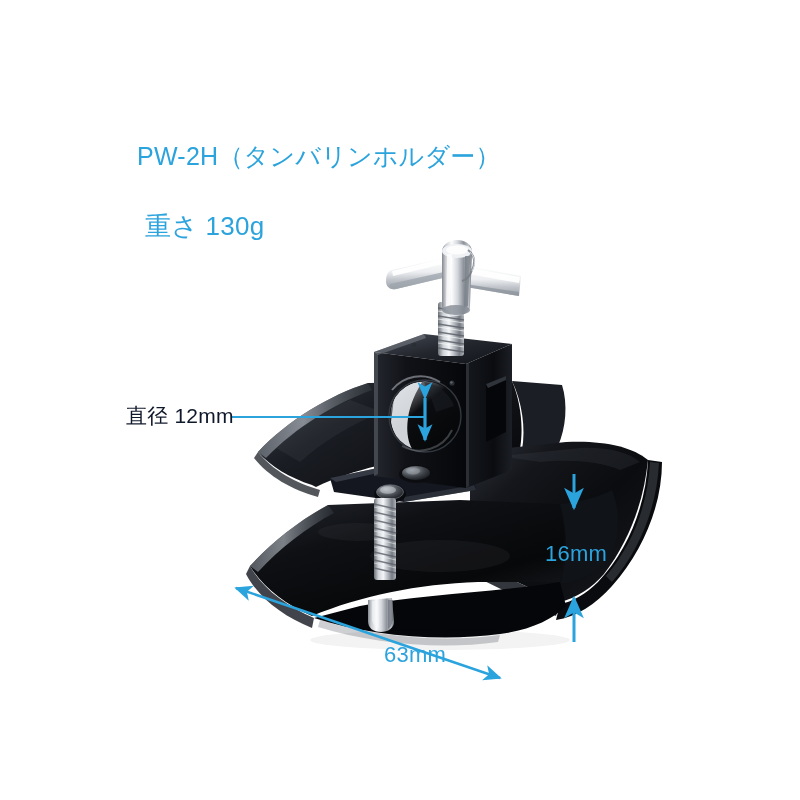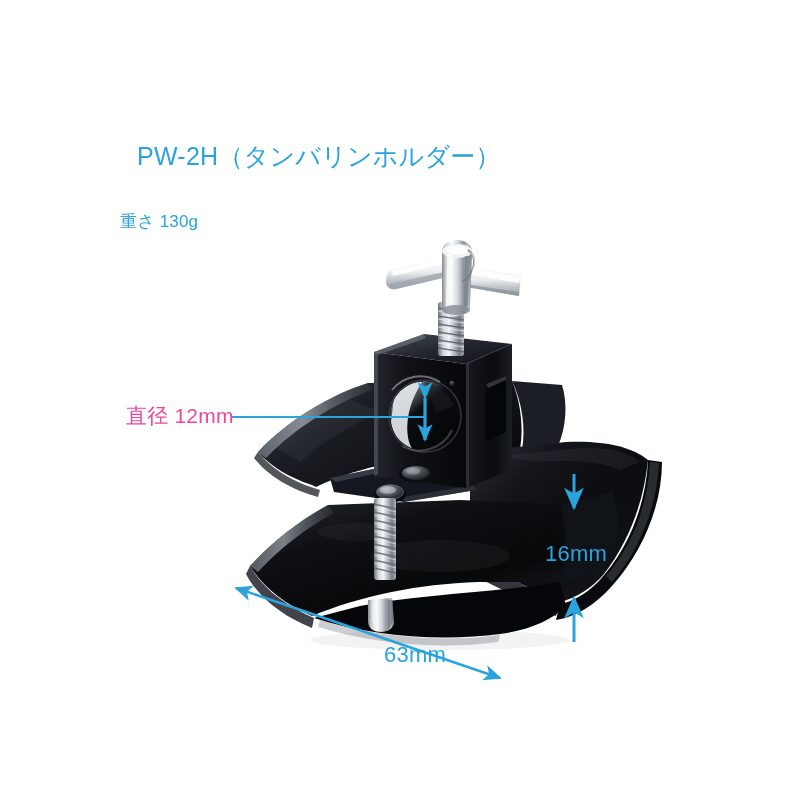--- a/index.html
+++ b/index.html
@@ -25,23 +25,23 @@
     white-space: nowrap;
     line-height: 1;
     letter-spacing: 0.01em;
   }
   #title-text {
     left: 137px;
     top: 144px;
     font-size: 25px;
   }
   #weight-text {
-    left: 120px;
+    left: 145px;
     top: 213px;
-    font-size: 17px;
+    font-size: 26px;
   }
   #diameter-text {
     left: 126px;
     top: 405px;
     font-size: 21px;
   }
   #height-text {
     left: 545px;
     top: 543px;
     font-size: 22px;
@@ -383,19 +383,19 @@
 
     <line x1="574" y1="642" x2="574" y2="598" stroke="#2ba3dd" stroke-width="3" marker-end="url(#arwR)"></line>
 
     <line x1="236" y1="588" x2="500" y2="678" stroke="#2ba3dd" stroke-width="2.4" marker-start="url(#arwL)" marker-end="url(#arwR)"></line>
   </svg>
 
   <div class="anno" id="title-text" style="color: rgb(43, 163, 221);">PW-2H（タンバリンホルダー）</div>
 
   <div class="anno" id="weight-text" style="color: rgb(43, 163, 221);">重さ  130g</div>
 
-  <div class="anno" id="diameter-text" style="color: #ec4899;">直径 12mm</div>
+  <div class="anno" id="diameter-text" style="color: #0f172a;">直径 12mm</div>
 
   <div class="anno" id="height-text" style="color: rgb(43, 163, 221); text-align: right;">16mm</div>
 
   <div class="anno" id="width-text" style="color: rgb(43, 163, 221); margin-left: 44px;">63mm</div>
 
 </div>
 
 </body></html>

